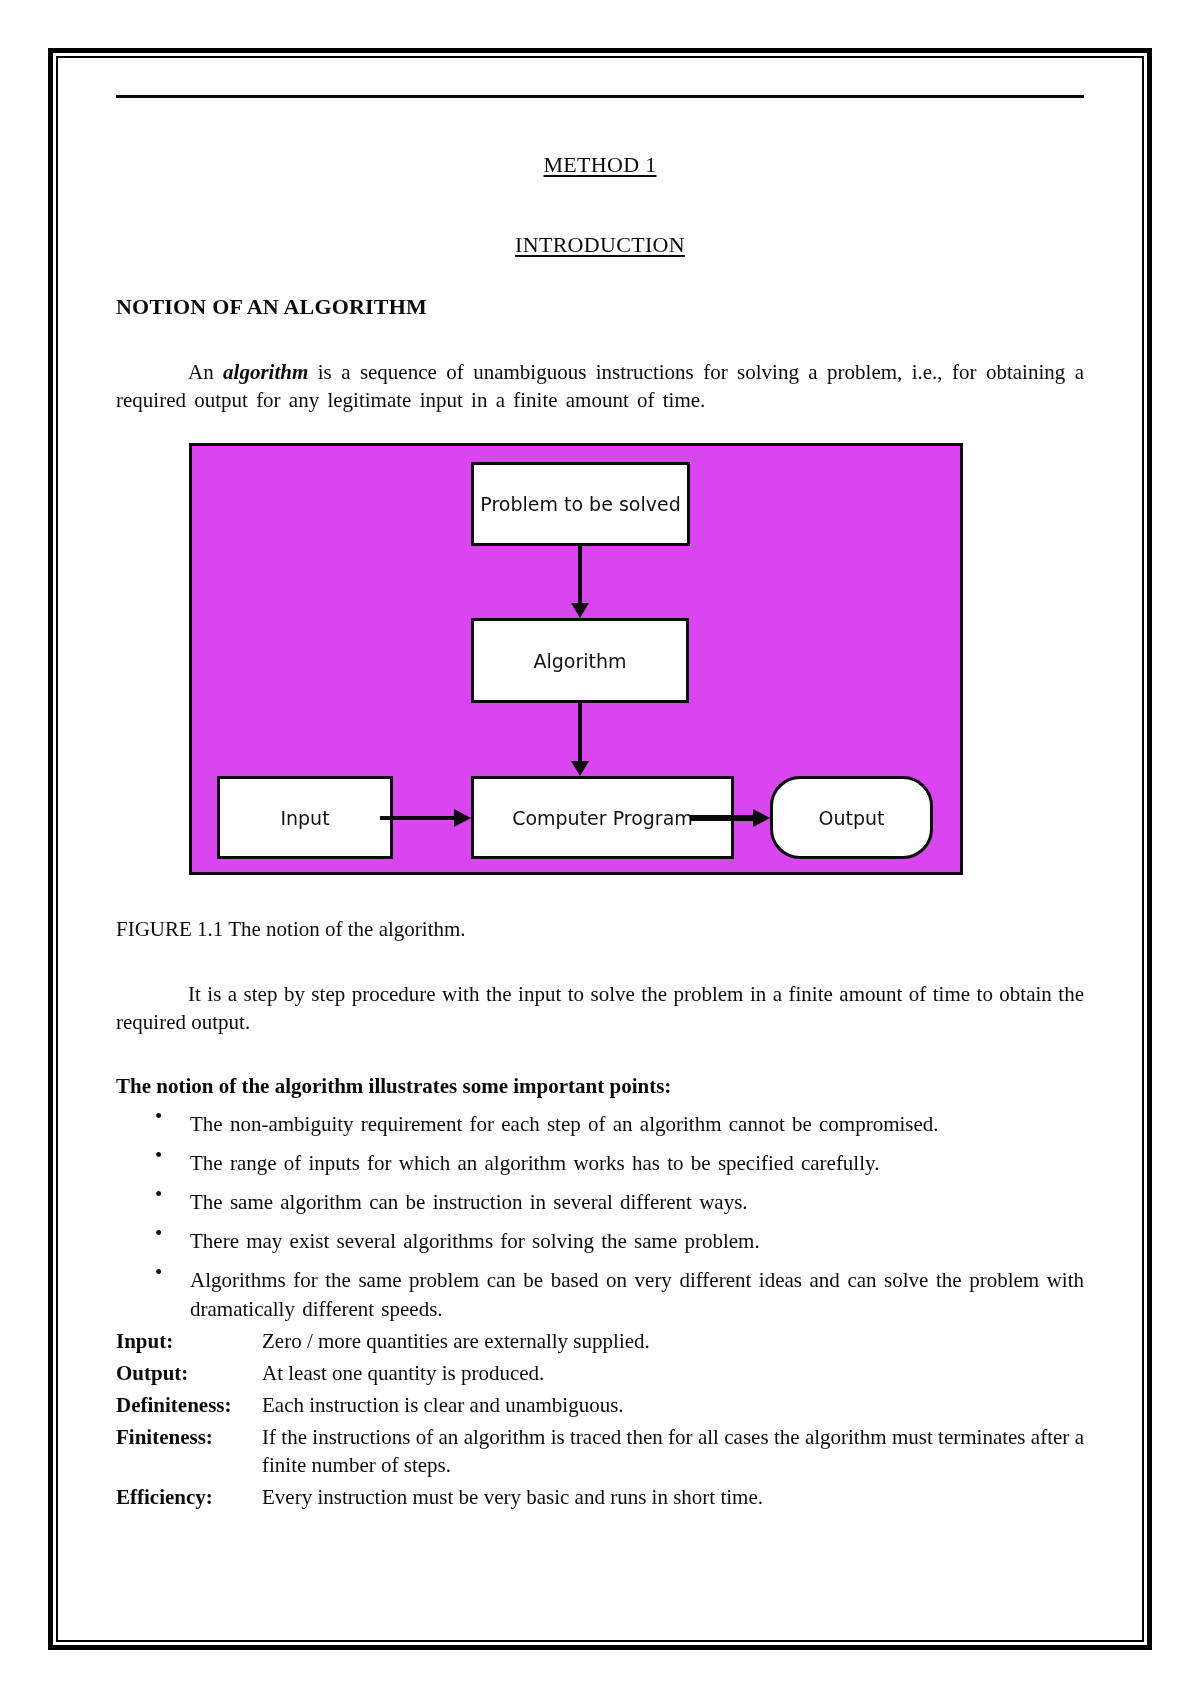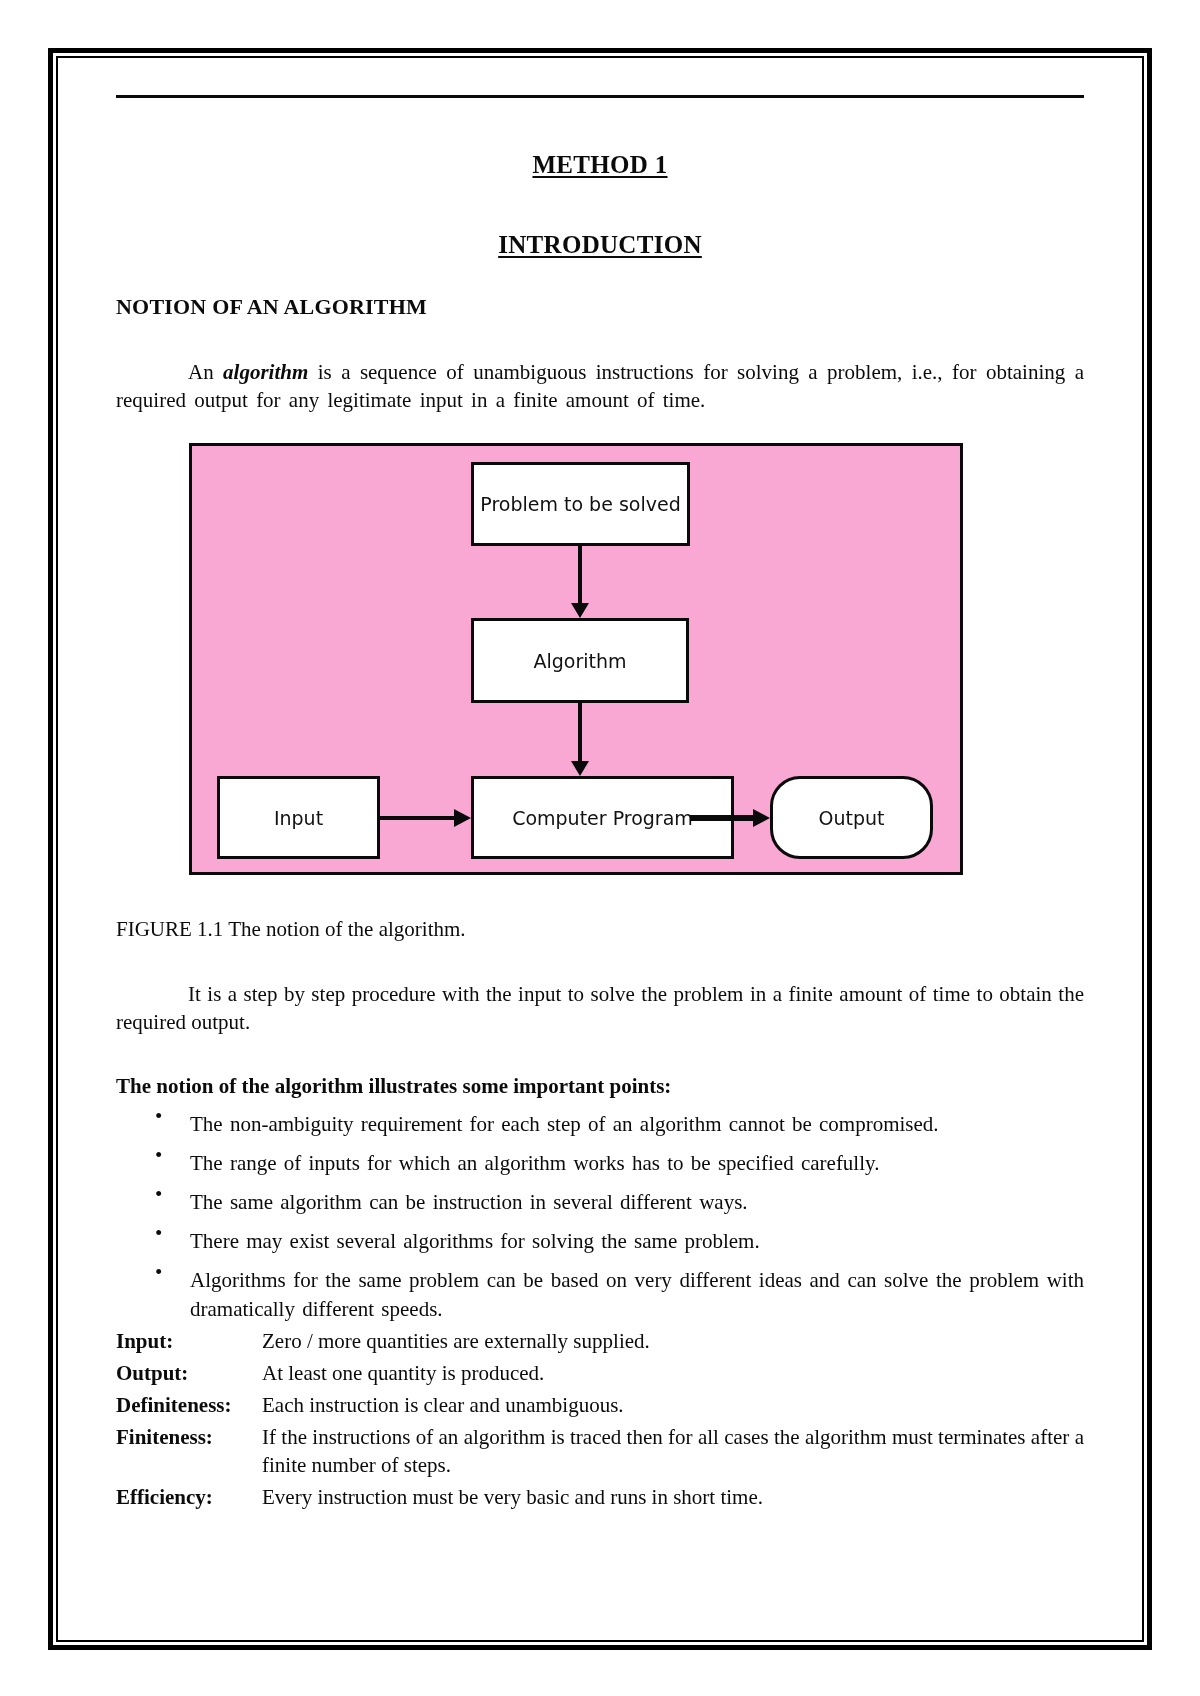--- a/index.html
+++ b/index.html
@@ -15,51 +15,51 @@
   .frame-inner {
     position:absolute; inset:3px; border:2px solid #000;
   }
   .content {
     position:absolute; inset:0; padding:0 58px; overflow:hidden;
   }
   .top-rule {
     margin-top:37px; height:0; border-top:3px solid #0a0a0a;
   }
   .doc-title, .doc-subtitle {
-    text-align:center; font-weight:bold; font-size:25px; line-height:26px;
+    text-align:center; font-weight:normal; font-size:22px; line-height:26px;
     letter-spacing:0.3px;
   }
   .doc-title { margin-top:54px; }
   .doc-subtitle { margin-top:54px; }
   .underlined {
     text-decoration:underline; text-decoration-thickness:2px; text-underline-offset:3px;
   }
   .heading-notion {
     margin-top:36px; font-weight:bold; font-size:22px; line-height:26px; letter-spacing:0.2px;
   }
   .para { font-size:21px; line-height:28px; text-align:justify; }
   .para-intro { margin-top:38px; text-indent:72px; word-spacing:3px; }
   .para-intro .term { font-weight:bold; font-style:italic; }
   .para-step { margin-top:37px; text-indent:72px; }
 
   
   .diagram-frame {
     position:relative; margin-top:29px; margin-left:73px;
     width:774px; height:432px; border:3px solid #0a0a0a; box-sizing:border-box;
-    background:#f9a8d4;
+    background:#d946ef;
   }
   .dnode {
     position:absolute; border:3px solid #0a0a0a; box-sizing:border-box; background:#fff;
     display:flex; align-items:center; justify-content:center;
     font-family:"DejaVu Sans", sans-serif; font-size:19px; color:#111;
   }
   .dnode-problem  { left:279px; top:16px;  width:219px; height:84px; }
   .dnode-algorithm{ left:279px; top:172px; width:218px; height:85px; }
   .dnode-program  { left:279px; top:330px; width:263px; height:83px; }
-  .dnode-input    { left:25px;  top:330px; width:163px; height:83px; }
+  .dnode-input    { left:25px;  top:330px; width:176px; height:83px; }
   .dnode-output   { left:578px; top:330px; width:163px; height:83px;border-radius:30px; }
 
   .arrow-stem-v { position:absolute; width:4px; background:#0a0a0a; }
   .arrow-head-down {
     position:absolute; width:0; height:0;
     border-left:9px solid transparent; border-right:9px solid transparent;
     border-top:15px solid #0a0a0a;
   }
   .arrow-stem-h { position:absolute; height:4px; background:#0a0a0a; }
   .arrow-stem-h.thick { height:6px; }

